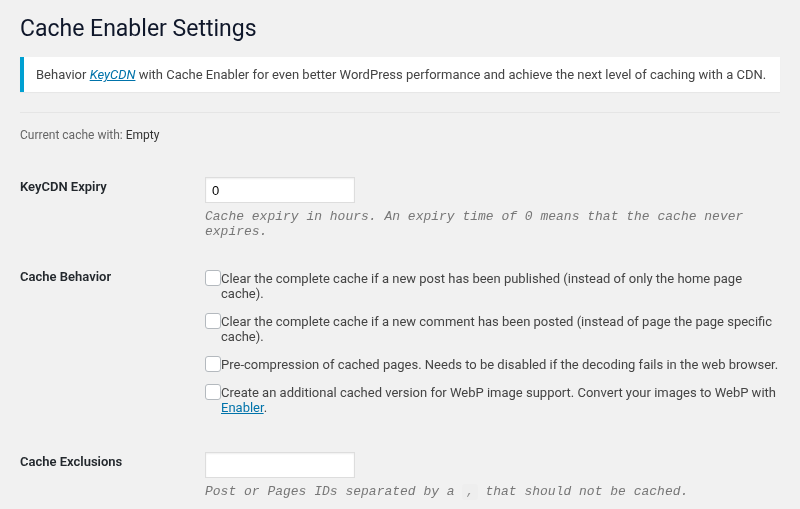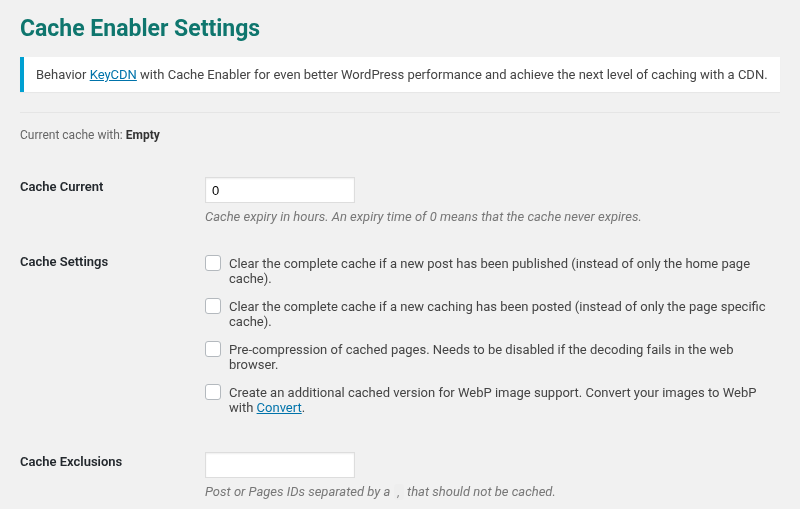--- a/index.html
+++ b/index.html
@@ -6,36 +6,36 @@
     body {
       font-family: -apple-system, BlinkMacSystemFont, "Segoe UI", Roboto, "Helvetica Neue", Arial, sans-serif;
       font-size: 13px;
       background: #f1f1f1;
       color: #444;
       padding: 10px 20px 20px 20px;
       width: 800px;
     }
     h1 {
       font-size: 23px;
-      font-weight: 700;
-      color: #0f766e;
+      font-weight: 400;
+      color: #0f172a;
       margin: 5px 0 15px 0;
     }
     .notice {
       background: #fff;
       border-left: 4px solid #00a0d2;
       box-shadow: 0 1px 1px rgba(0,0,0,0.04);
       padding: 10px 12px;
       margin-bottom: 20px;
       font-size: 13px;
     }
-    .notice a { color: #0073aa; text-decoration: underline; }
+    .notice a { color: #0073aa; text-decoration: underline; font-style: italic; }
     hr { border: none; border-top: 1px solid #e5e5e5; margin-bottom: 15px; }
     .cache-size { font-size: 12px; color: #666; margin-bottom: 25px; }
-    .cache-size b { color: #333; font-weight: 700; }
+    .cache-size b { color: #333; font-weight: 400; }
     table.form-table { width: 100%; border-collapse: collapse; }
     table.form-table th {
       text-align: left;
       vertical-align: top;
       width: 185px;
       font-weight: 600;
       font-size: 13px;
       color: #23282d;
       padding: 12px 10px 12px 0;
     }
@@ -53,25 +53,25 @@
       padding: 4px 6px;
       width: 150px;
       height: 26px;
     }
     .description {
       display: block;
       color: #777;
       font-style: italic;
       font-size: 13px;
       margin-top: 6px;
+      font-family: Liberation Mono, monospace;
     }
     .checkbox-row {
       display: flex;
       align-items: baseline;
-      gap: 8px;
       margin-bottom: 9px;
       font-size: 13px;
       color: #444;
     }
     .checkbox-row input[type="checkbox"]{
       appearance: none;
       width: 16px;
       height: 16px;
       border: 1px solid #b4b9be;
       background:#fff;
@@ -101,46 +101,46 @@
 
 <hr>
 
 <div class="cache-size">
   <span>Current cache with: </span><b>Empty</b>
 </div>
 
 <table class="form-table">
   <tbody>
       <tr>
-    <th>Cache Current</th>
+    <th>KeyCDN Expiry</th>
     <td>
       <input type="text" value="0" style="">
       <span class="description">Cache expiry in hours. An expiry time of 0 means that the cache never expires.</span>
     </td>
   </tr>
 
   <tr class="row-gap">
-    <th>Cache Settings</th>
+    <th>Cache Behavior</th>
     <td>
       <label class="checkbox-row">
         <input type="checkbox" style="">
         <span>Clear the complete cache if a new post has been published (instead of only the home page cache).</span>
       </label>
       <label class="checkbox-row">
         <input type="checkbox" style="">
-        <span>Clear the complete cache if a new caching has been posted (instead of only the page specific cache).</span>
+        <span>Clear the complete cache if a new comment has been posted (instead of page the page specific cache).</span>
       </label>
       <label class="checkbox-row">
         <input type="checkbox" style="">
         <span>Pre-compression of cached pages. Needs to be disabled if the decoding fails in the web browser.</span>
       </label>
       <label class="checkbox-row">
         <input type="checkbox" style="">
         <span>
-          <span>Create an additional cached version for WebP image support. Convert your images to WebP with </span><a href="#">Convert</a><span>.</span>
+          <span>Create an additional cached version for WebP image support. Convert your images to WebP with </span><a href="#">Enabler</a><span>.</span>
         </span>
       </label>
     </td>
   </tr>
 
   <tr class="row-gap">
     <th>Cache Exclusions</th>
     <td>
       <input type="text" value="" style="">
       <span class="description">

